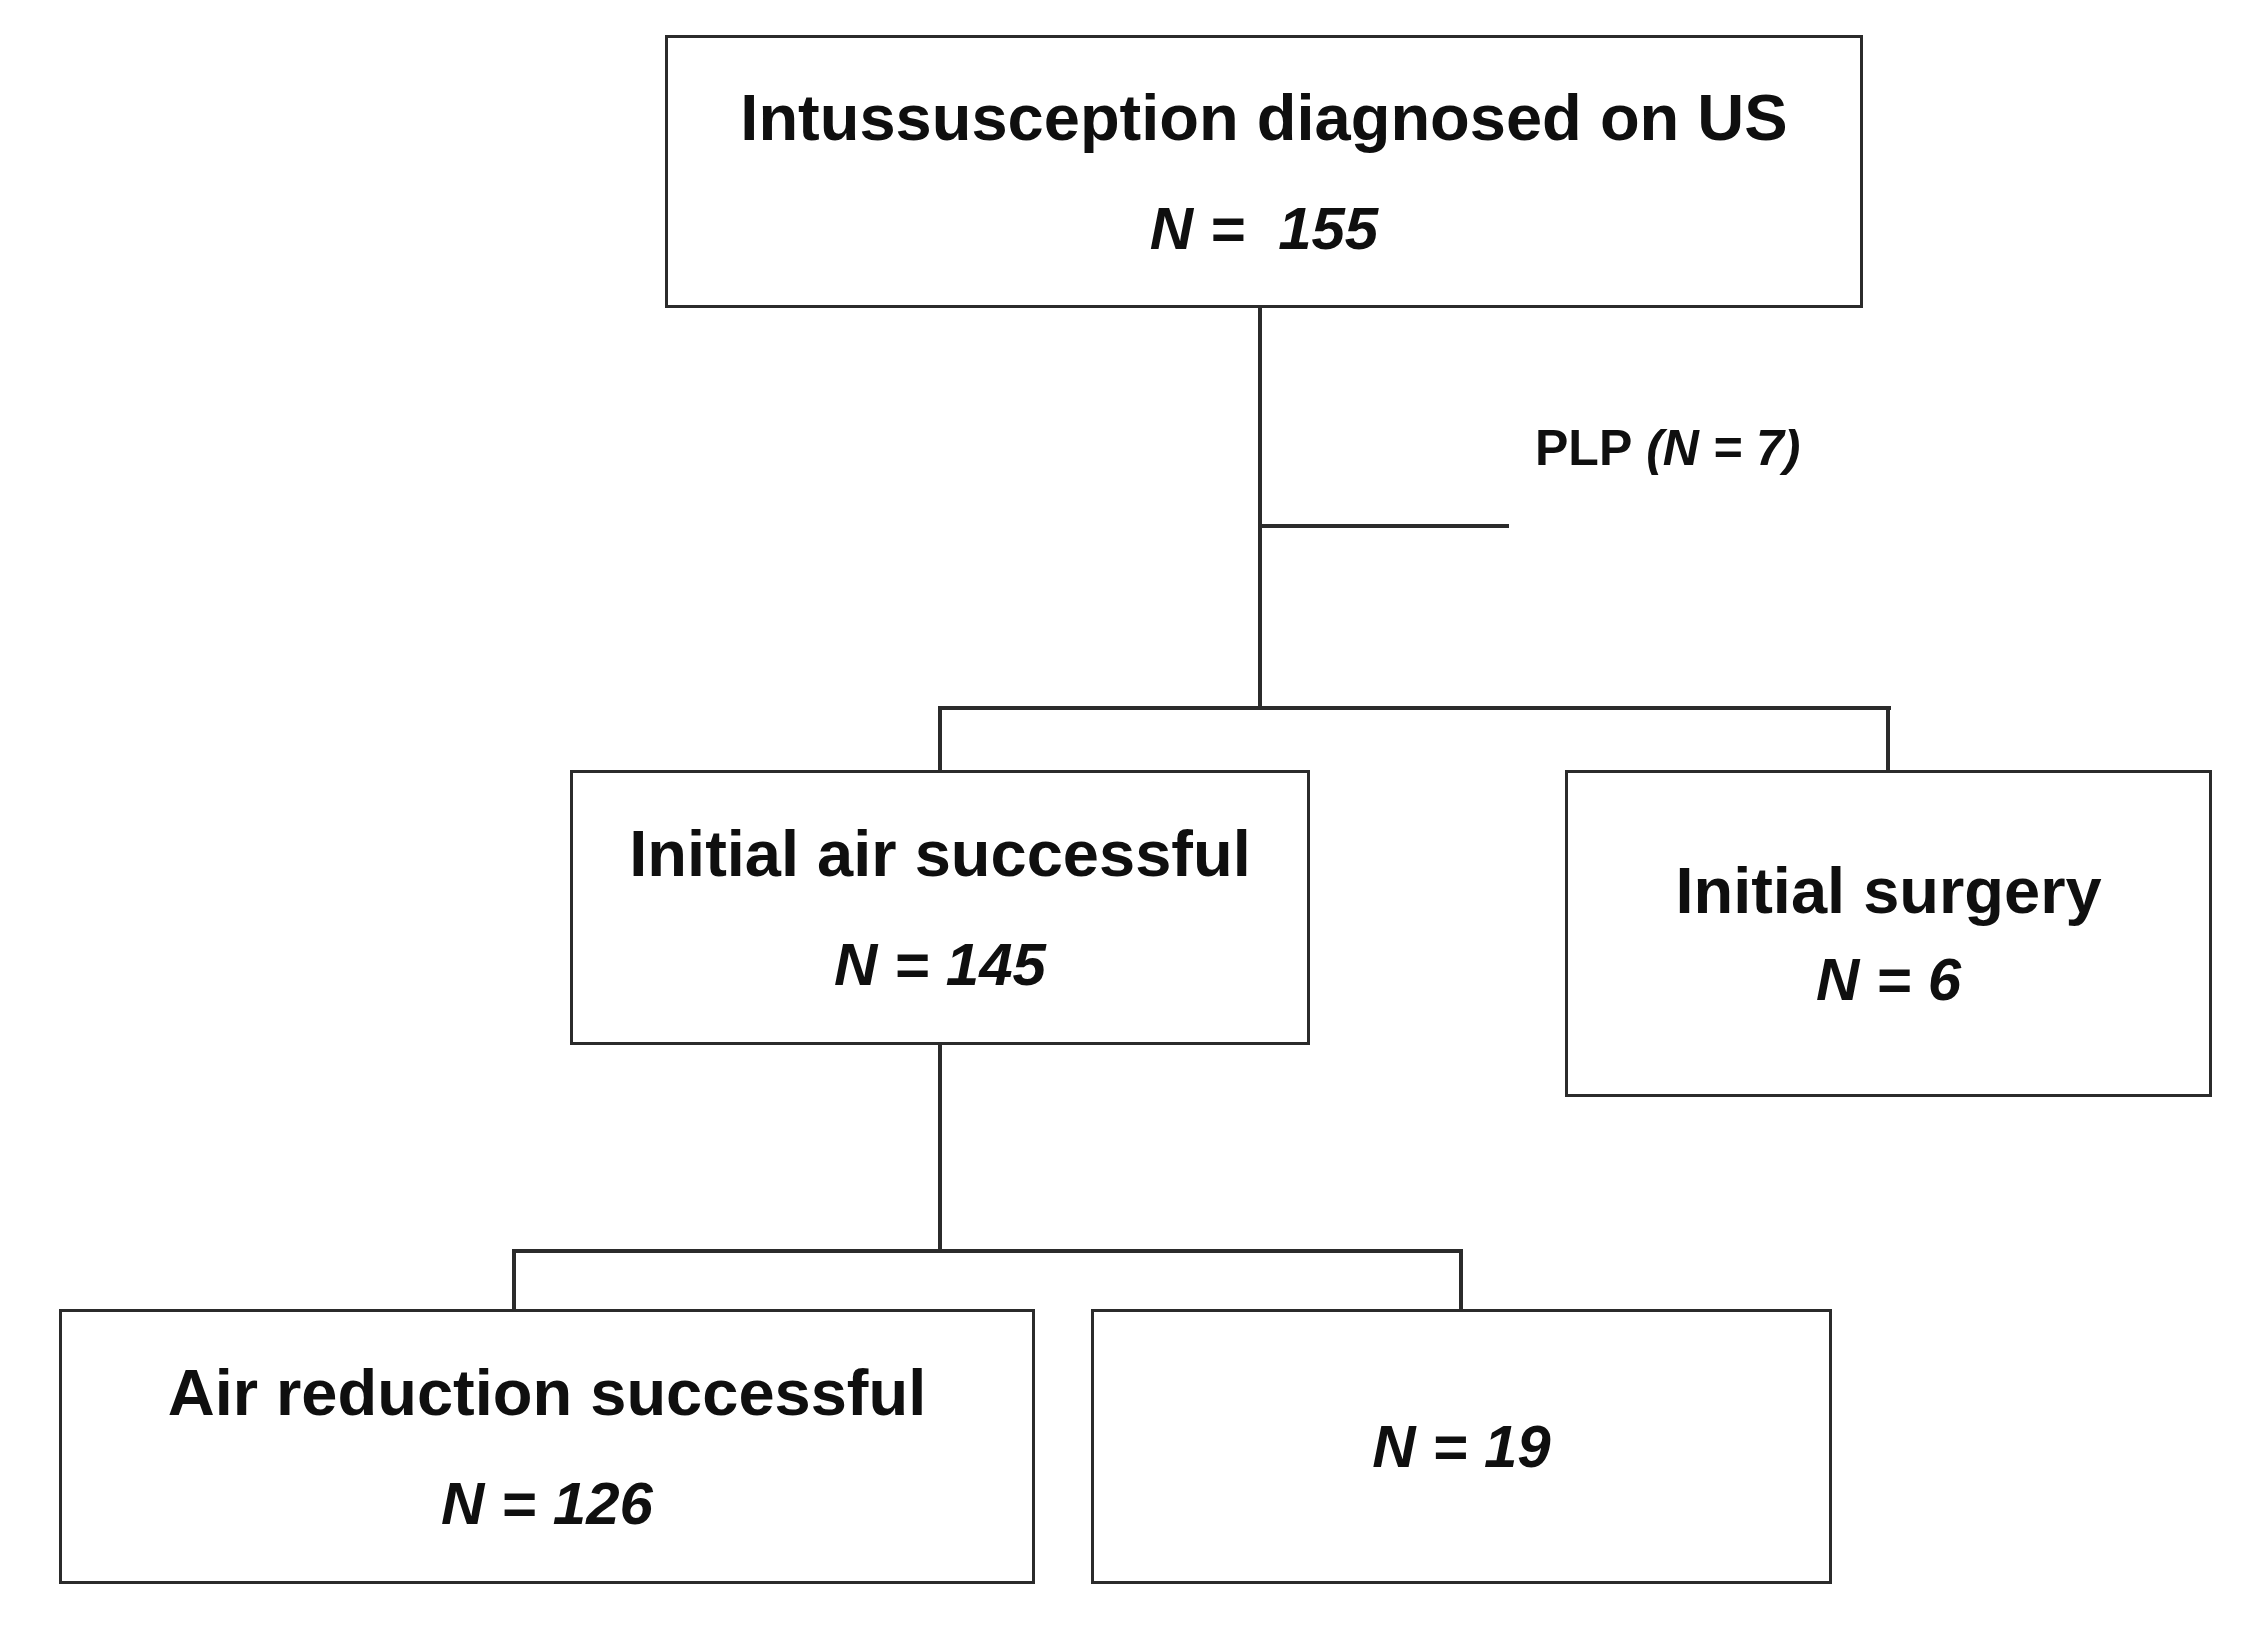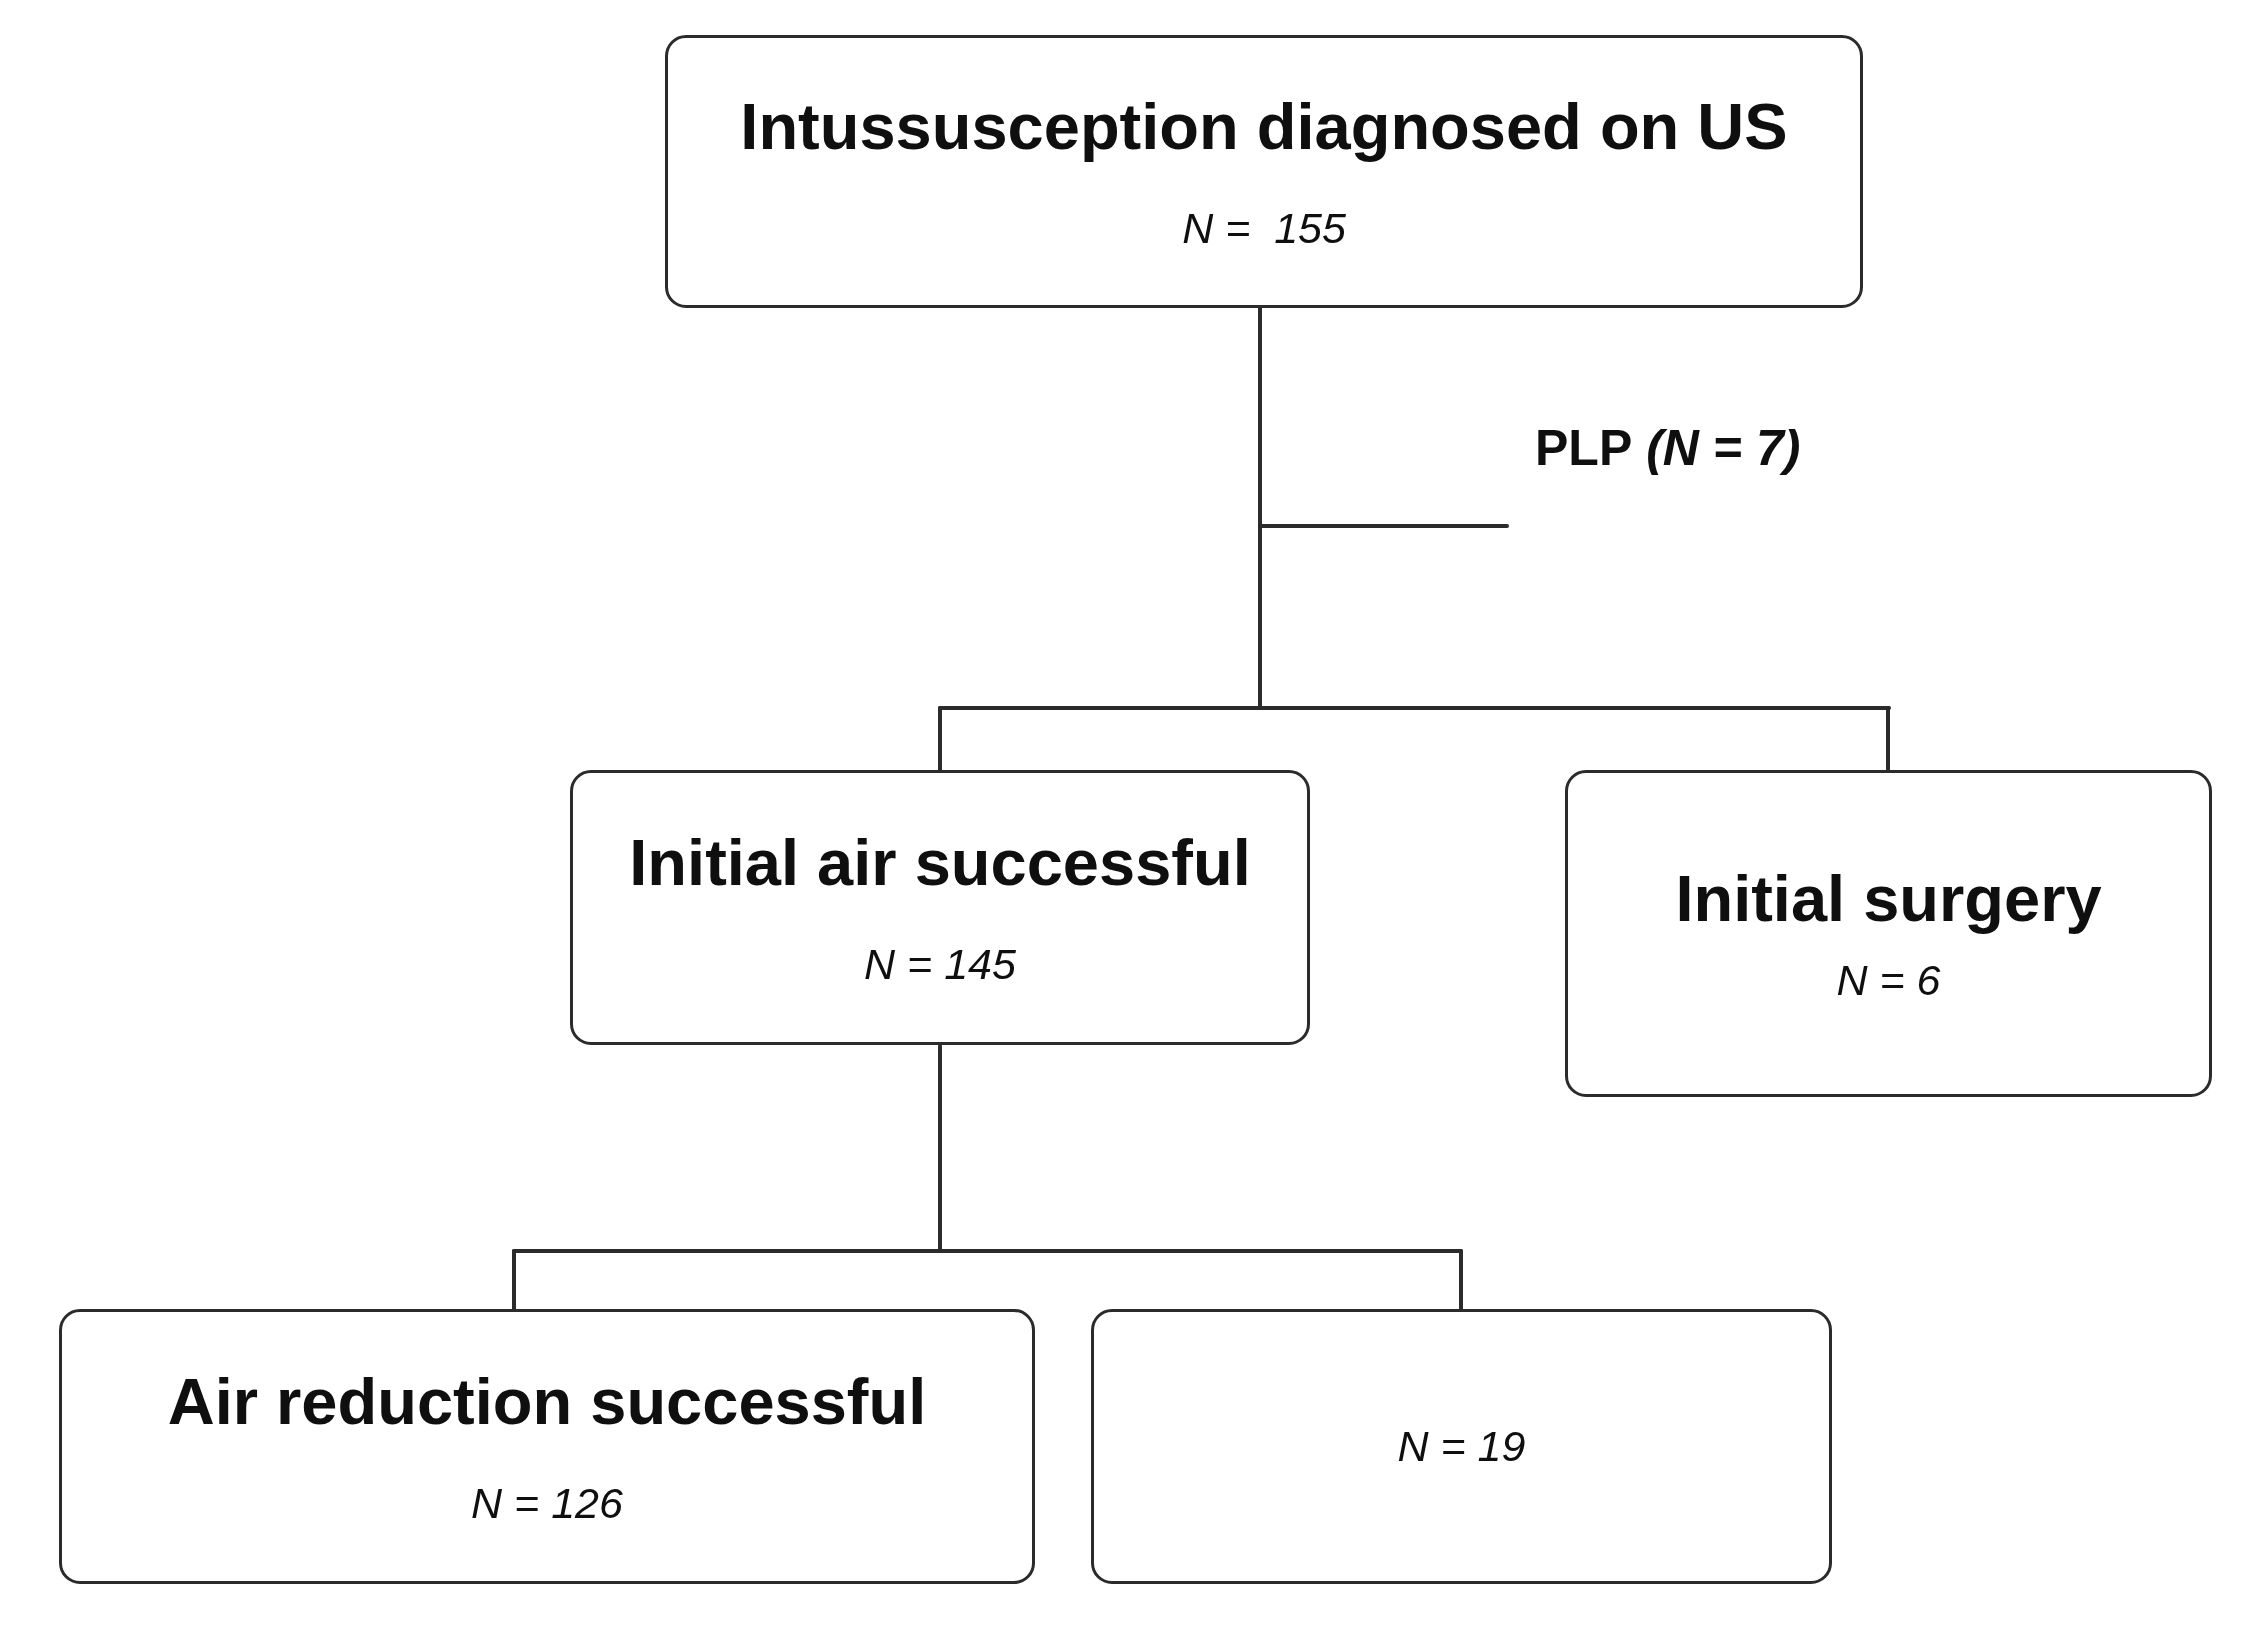--- a/index.html
+++ b/index.html
@@ -1,20 +1,20 @@
 <!DOCTYPE html>
 <html style="--bg: #ffffff; --line: #2b2b2b; --text: #0f0f0f;font-size:12.6px"><head>
 <meta charset="utf-8">
 <style>
   :root{
     --bg:#ffffff;
     --line:#2b2b2b;
     --text:#0f0f0f;
   }
-  *{box-sizing:border-box;border-radius:21px;}
+  *{box-sizing:border-box;}
   html,body{margin:0;padding:0;}
   body{
     width:2261px;height:1628px;
     background:var(--bg);
     font-family:"Liberation Sans","DejaVu Sans",sans-serif;
     color:var(--text);
   }
   .canvas{
     position:relative;
     width:2261px;height:1628px;
@@ -32,22 +32,22 @@
     gap:46px;
     text-align:center;
   }
   .node-title{
     font-size:65px;
     font-weight:bold;
     line-height:1.05;
     white-space:nowrap;
   }
   .node-n{
-    font-size:43px;
-    font-weight:normal;
+    font-size:60px;
+    font-weight:bold;
     font-style:italic;
     line-height:1.0;
     white-space:pre;
   }
   
   .line{
     position:absolute;
     background:var(--line);
   }
   .line.v{width:3.9px;}

